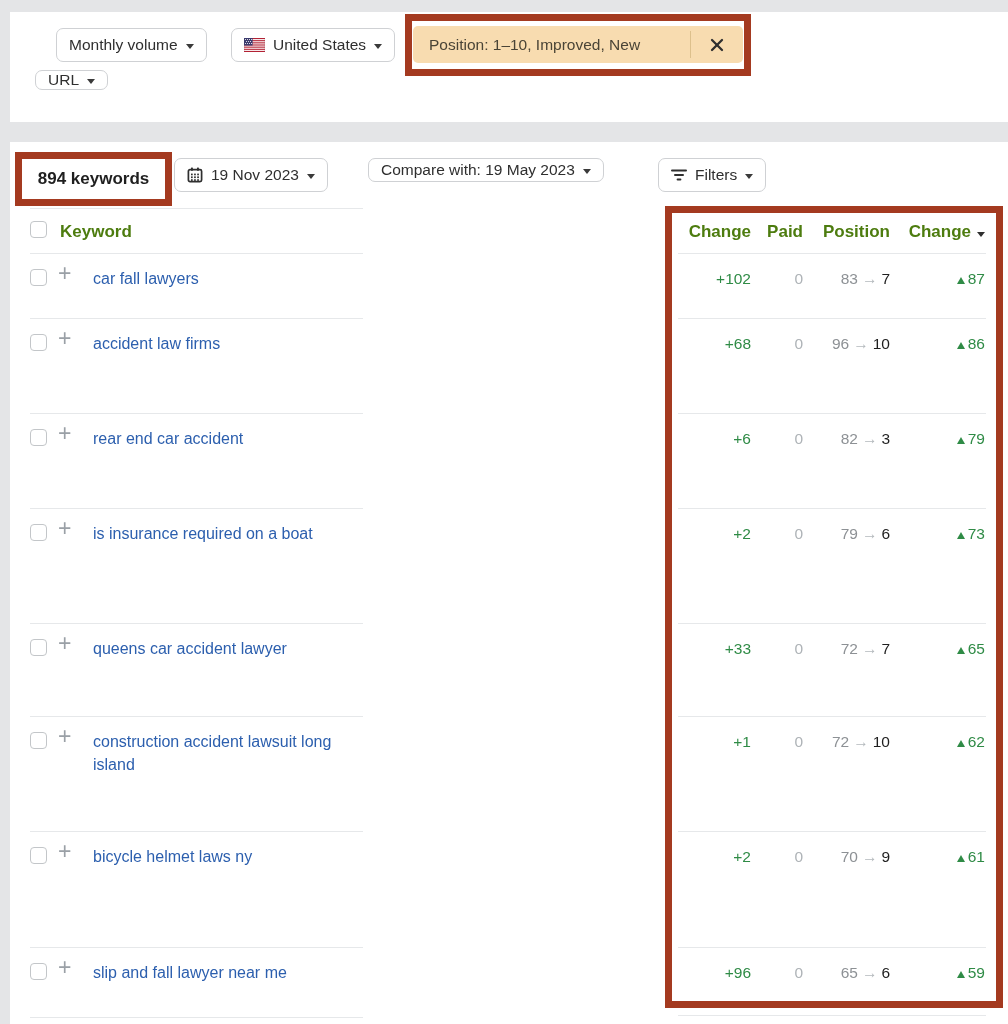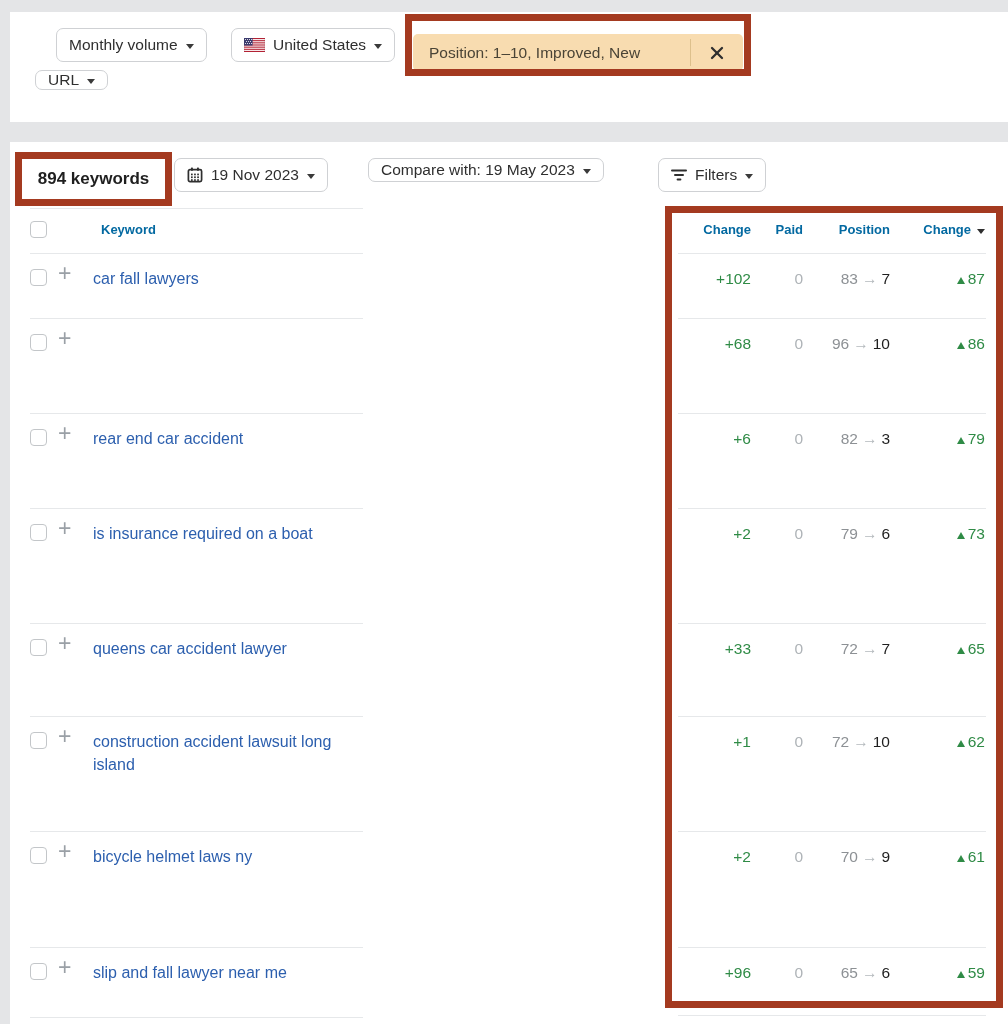--- a/index.html
+++ b/index.html
@@ -26,35 +26,34 @@
     border-top: 5.5px solid #3a3a3a; margin-top: 2px;
   }
   .annotation-box {
     position: absolute; border: 7px solid #a43a20; background: transparent;
     pointer-events: none; z-index: 6;
   }
   .chip {
     position: absolute; left: 413px; top: 26px; width: 330px; height: 37px;
     background: #f8dcb0; border-radius: 5px; display: flex; align-items: center;
     z-index: 2;
-    margin-top: 8px;
   }
   .chip-label { padding-left: 16px; color: #4a4436; font-size: 15.5px; flex: 1; }
   .chip-divider { position: absolute; left: 277px; top: 5px; bottom: 5px; width: 1px; background: #ddc08c; }
   .chip-close { position: absolute; left: 277px; top: 0; width: 53px; height: 37px; display:flex; align-items:center; justify-content:center; cursor: pointer; }
 
   .kw-count-text {
     position: absolute; left: 22px; top: 159px; width: 143px; height: 40px;
     line-height: 40px; text-align: center; font-size: 17px; font-weight: 700; color:#1f1f1f;
     z-index: 2;
   }
 
   .sep { position: absolute; height: 1px; background: #e6e8ea; z-index: 1; }
 
-  .thead { position: absolute; font-weight: 700; font-size: 13px; color: #0369a1; top: 222px; z-index: 2; white-space: nowrap; margin-left: 41px; }
+  .thead { position: absolute; font-weight: 700; font-size: 17px; color: #4d7c0f; top: 222px; z-index: 2; white-space: nowrap; }
   .right-col { text-align: left; }
 
   .checkbox {
     position: absolute; width: 17px; height: 17px; background: #fff;
     border: 1px solid #c3c6c9; border-radius: 4px; cursor: pointer;
   }
 
   .rows-host, .seps-host { position: absolute; left: 0; top: 0; width: 100%; height: 100%; }
   .trow { position: absolute; left: 0; width: 1008px; z-index: 2; }
   .trow .checkbox { left: 30px; top: 16px; }
@@ -223,20 +222,21 @@
     <div class="cell cell-pos">
       <span class="pos-from">83</span><span class="pos-arrow">→</span><span class="pos-to">7</span>
     </div>
     <div class="cell cell-poschange">
       <span class="up-tri"></span><span>87</span>
     </div>
   </div>
       <div class="trow" style="top: 318px; height: 95px;">
     <span class="checkbox"></span>
     <span class="plus-icon">+</span>
+    <a class="kw-link">accident law firms</a>
     <div class="cell cell-volchange">+68</div>
     <div class="cell cell-paid">0</div>
     <div class="cell cell-pos">
       <span class="pos-from">96</span><span class="pos-arrow">→</span><span class="pos-to">10</span>
     </div>
     <div class="cell cell-poschange">
       <span class="up-tri"></span><span>86</span>
     </div>
   </div>
       <div class="trow" style="top: 413px; height: 95px;">

